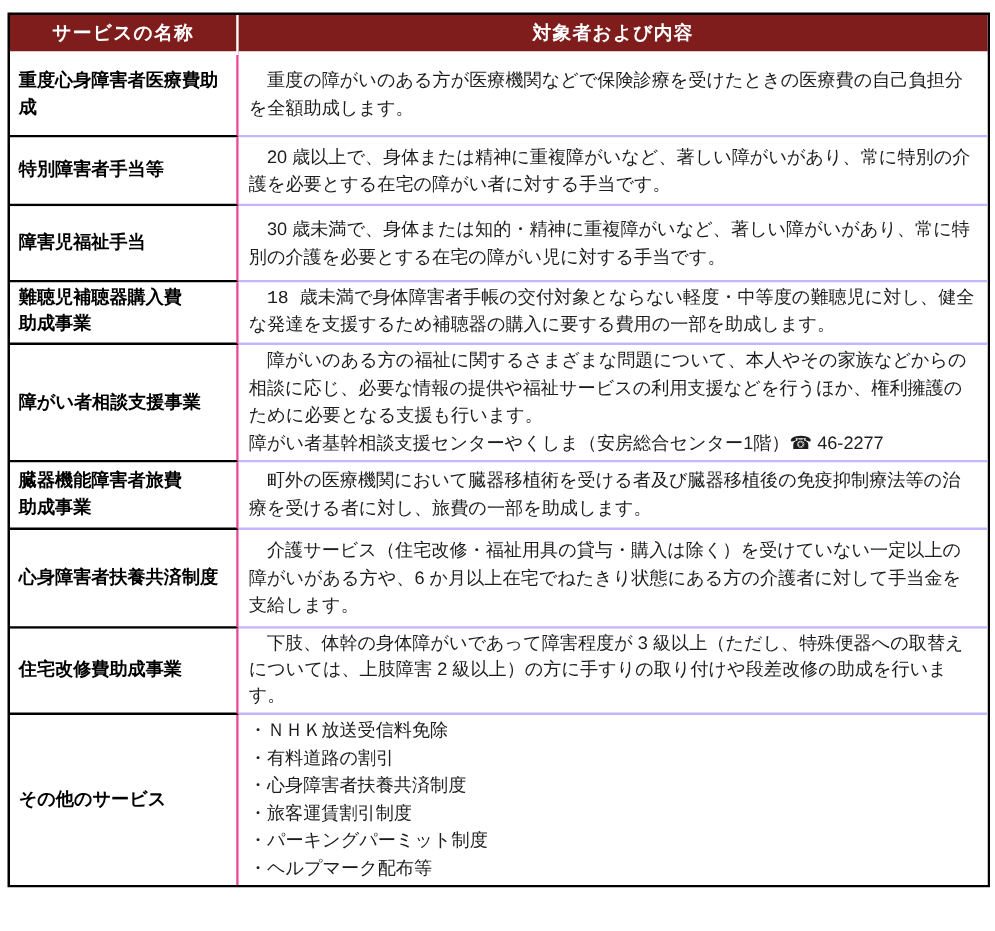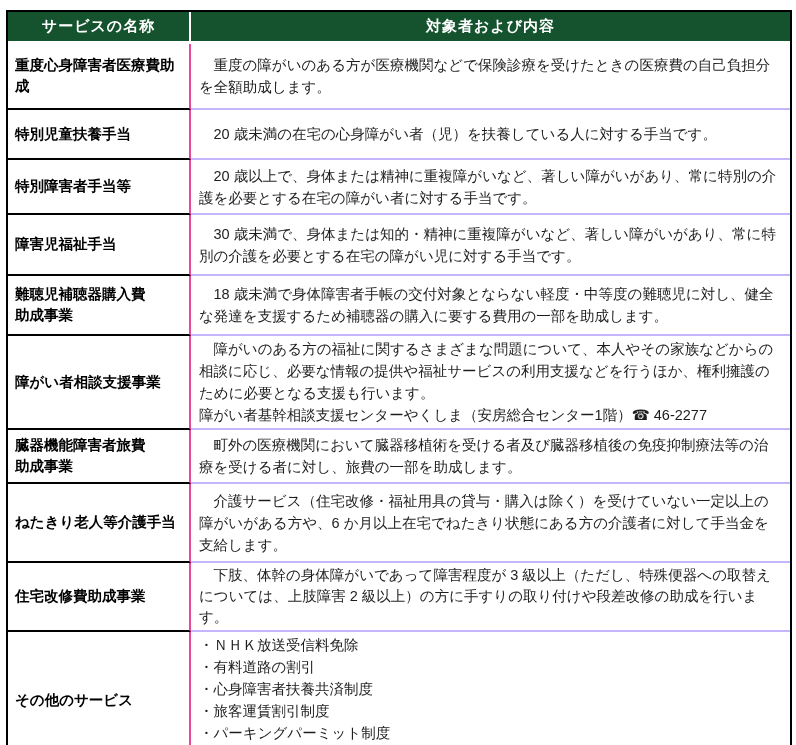--- a/index.html
+++ b/index.html
@@ -1,29 +1,29 @@
 <!DOCTYPE html>
 <html><head>
 <meta charset="utf-8">
 <style>
   html,body{margin:0;padding:0;background:#ffffff;}
   body{font-family:"Liberation Sans","DejaVu Sans",sans-serif;-webkit-font-smoothing:antialiased;}
   .sheet{width:786px;margin:10px 0 0 6px;}
   table.svc-table{border-collapse:separate;border-spacing:0;width:100%;border:2px solid #000;table-layout:fixed;background:#fff;}
   col.c1{width:183px;}
-  thead th{background:#14532d;color:#fff;font-size:15px;font-weight:bold;height:29px;padding:0;text-align:center;letter-spacing:1px;border-bottom:3px solid #ffffff;}
+  thead th{background:#7f1d1d;color:#fff;font-size:15px;font-weight:bold;height:29px;padding:0;text-align:center;letter-spacing:1px;border-bottom:3px solid #ffffff;}
   thead th.h-service{border-right:2px solid #ffffff;}
   td{vertical-align:middle;background:#fff;}
   td.svc{font-weight:bold;color:#000;font-size:14.5px;line-height:21px;padding:2px 4px 2px 7px;border-right:2px solid #ec4899;border-bottom:2px solid #000;white-space:pre-line;}
   td.desc{color:#1d1d1d;font-size:14.5px;line-height:22px;padding:2px 8px;border-bottom:2px solid #c4b5fd;}
   tr:last-child td{border-bottom:none;}
   p{margin:0;}
   p.indent{text-indent:1em;}
   tr.r0{height:66px;} tr.r1{height:50px;} tr.r2{height:55px;} tr.r3{height:61px;}
-  tr.r4{height:60px;} tr.r5{height:92px;} tr.r6{height:54px;} tr.r7{height:79px;}
+  tr.r4{height:50px;font-family:Liberation Mono, monospace;} tr.r5{height:92px;} tr.r6{height:54px;} tr.r7{height:79px;}
   tr.r8{height:42px;} tr.r9{height:133px;}
   tr.r8 td.desc{line-height:21px;margin-top:12px;}
   .phone-icon{font-family:"DejaVu Sans",sans-serif;}
 </style>
 </head>
 <body>
 
 <div class="sheet">
   <table class="svc-table">
     <colgroup>
@@ -34,26 +34,20 @@
       <tr>
         <th class="h-service">サービスの名称</th>
         <th class="h-desc">対象者および内容</th>
       </tr>
     </thead>
     <tbody>
       <tr class="r0">
         <td class="svc">重度心身障害者医療費助成</td>
         <td class="desc">
           <p class="indent">重度の障がいのある方が医療機関などで保険診療を受けたときの医療費の自己負担分を全額助成します。</p>
-        </td>
-      </tr>
-      <tr class="r1">
-        <td class="svc">特別児童扶養手当</td>
-        <td class="desc">
-          <p class="indent">20 歳未満の在宅の心身障がい者（児）を扶養している人に対する手当です。</p>
         </td>
       </tr>
       <tr class="r2">
         <td class="svc">特別障害者手当等</td>
         <td class="desc">
           <p class="indent">20 歳以上で、身体または精神に重複障がいなど、著しい障がいがあり、常に特別の介護を必要とする在宅の障がい者に対する手当です。</p>
         </td>
       </tr>
       <tr class="r3">
         <td class="svc">障害児福祉手当</td>
@@ -76,21 +70,21 @@
         </td>
       </tr>
       <tr class="r6">
         <td class="svc">臓器機能障害者旅費
 助成事業</td>
         <td class="desc">
           <p class="indent">町外の医療機関において臓器移植術を受ける者及び臓器移植後の免疫抑制療法等の治療を受ける者に対し、旅費の一部を助成します。</p>
         </td>
       </tr>
       <tr class="r7">
-        <td class="svc">ねたきり老人等介護手当</td>
+        <td class="svc">心身障害者扶養共済制度</td>
         <td class="desc">
           <p class="indent">介護サービス（住宅改修・福祉用具の貸与・購入は除く）を受けていない一定以上の障がいがある方や、6 か月以上在宅でねたきり状態にある方の介護者に対して手当金を支給します。</p>
         </td>
       </tr>
       <tr class="r8">
         <td class="svc">住宅改修費助成事業</td>
         <td class="desc">
           <p class="indent">下肢、体幹の身体障がいであって障害程度が 3 級以上（ただし、特殊便器への取替えについては、上肢障害 2 級以上）の方に手すりの取り付けや段差改修の助成を行います。</p>
         </td>
       </tr>

